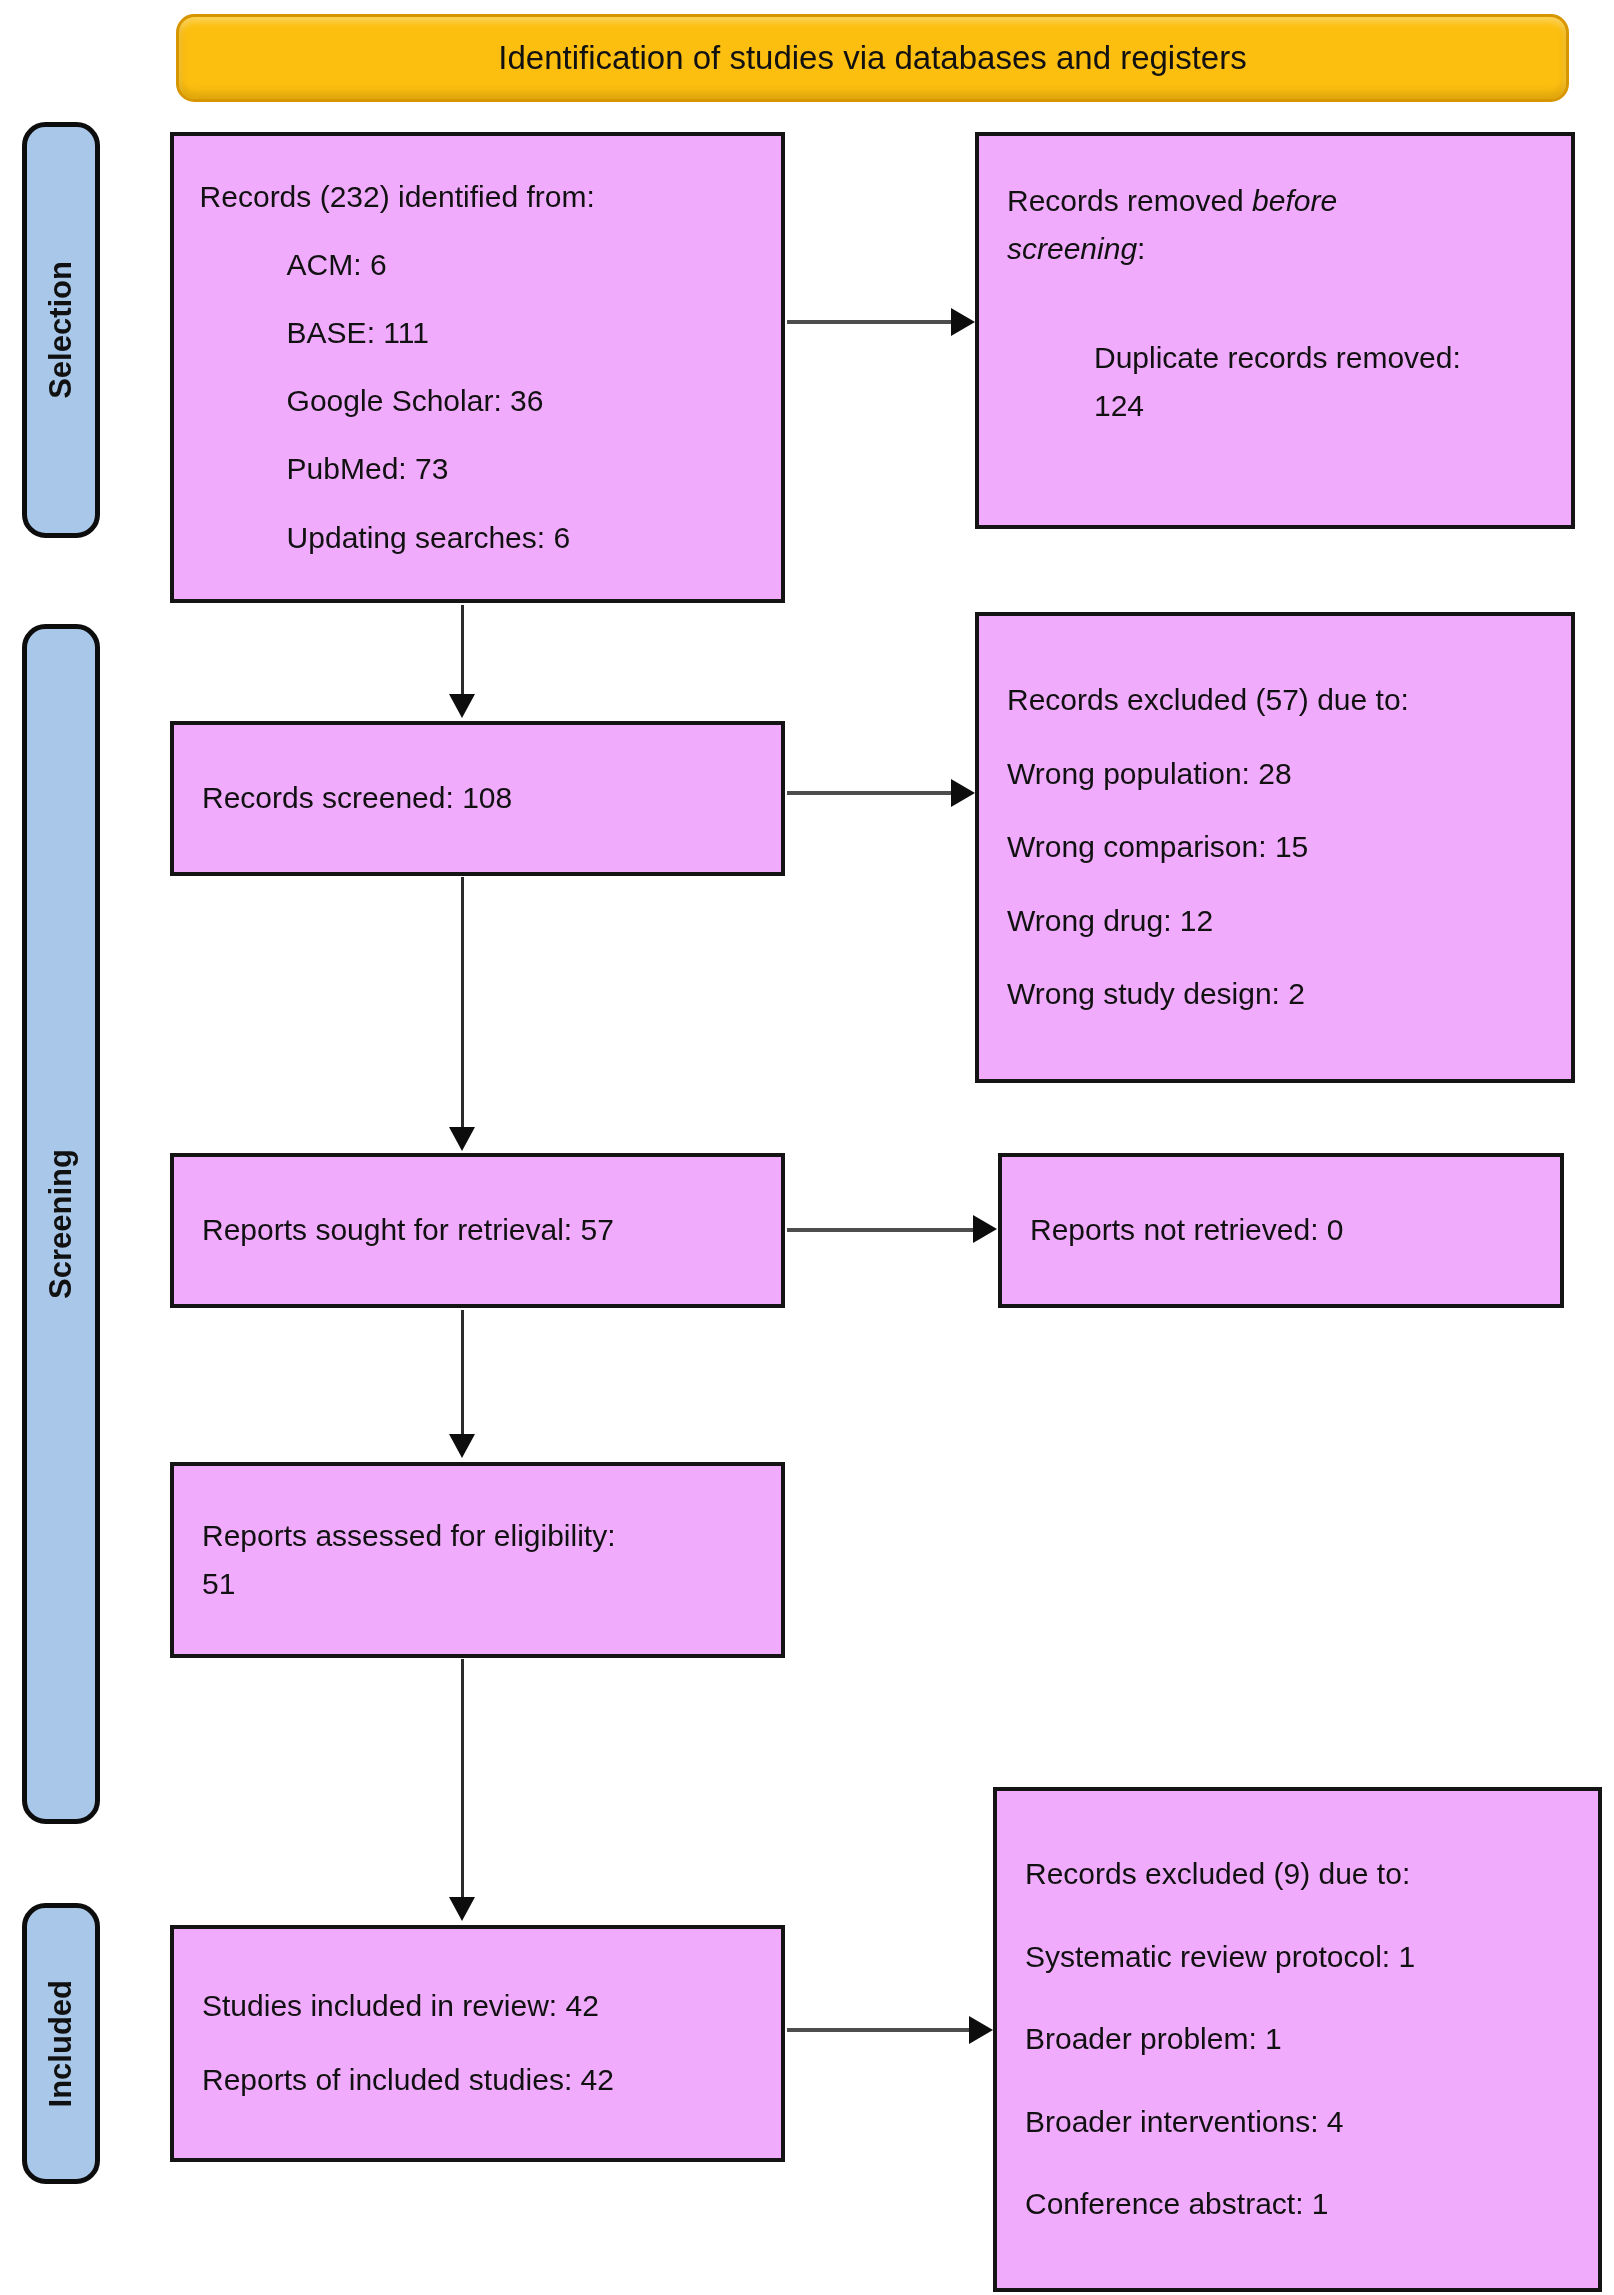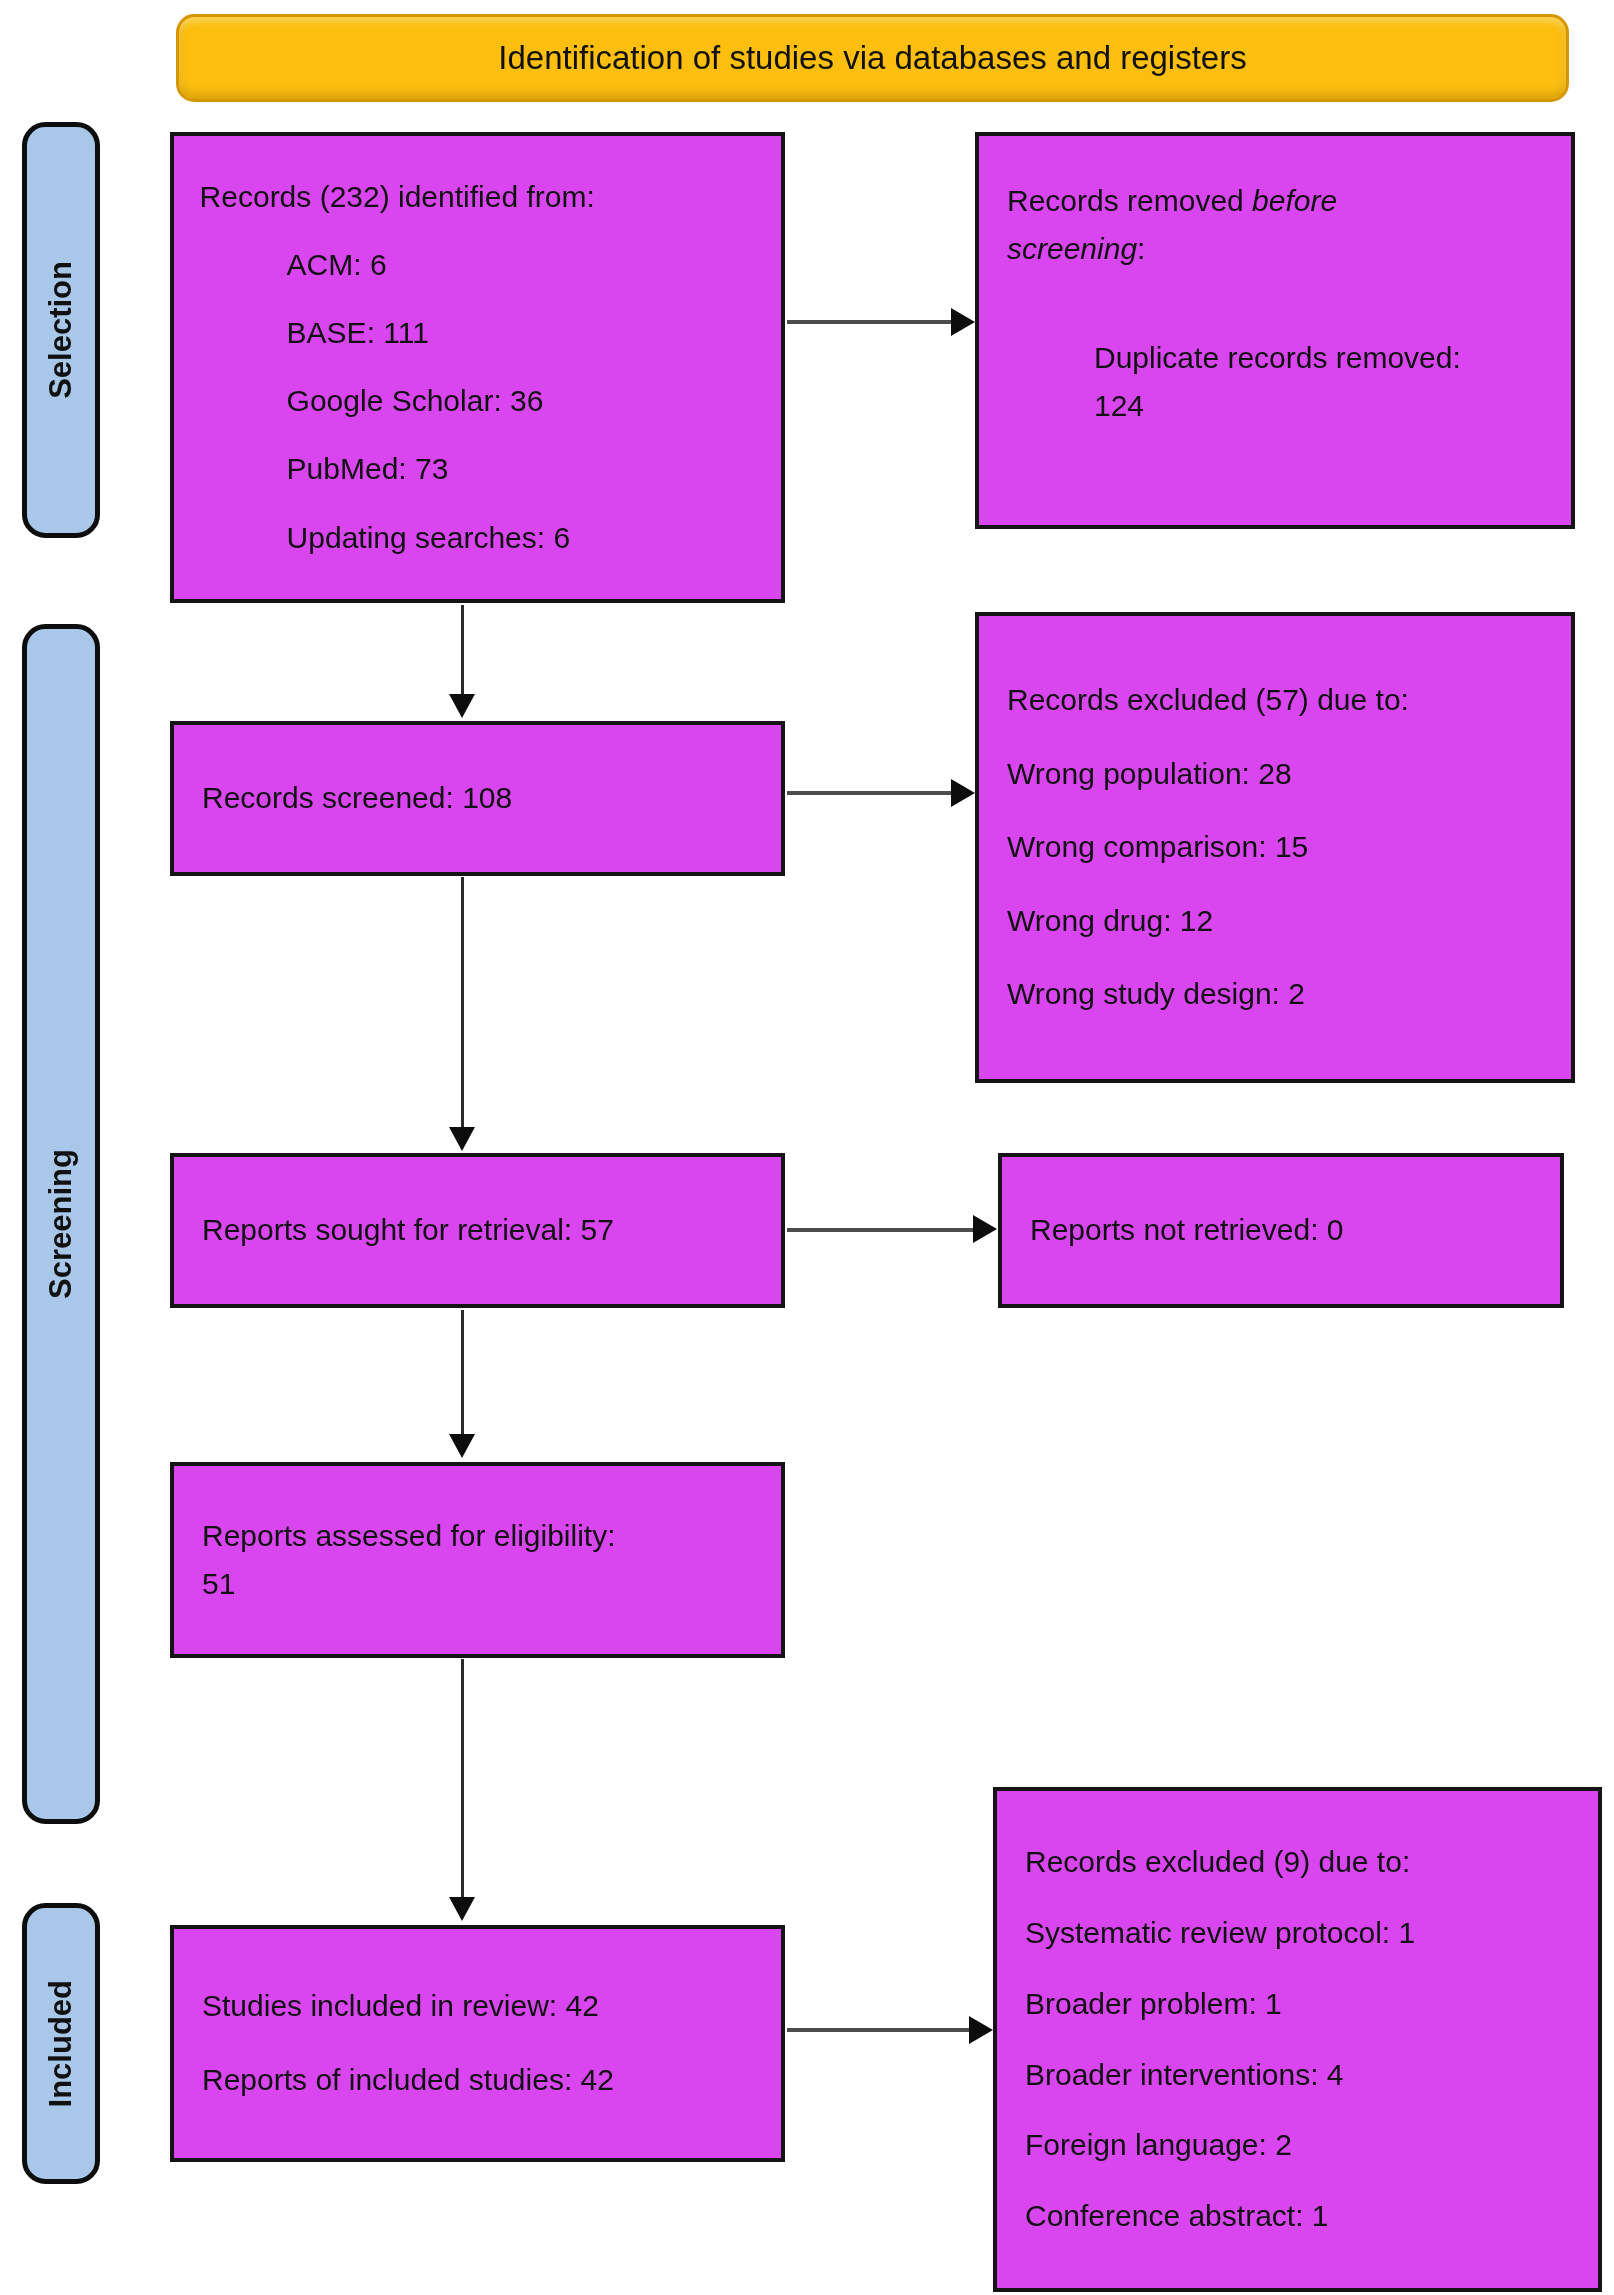--- a/index.html
+++ b/index.html
@@ -24,21 +24,21 @@
     box-sizing:border-box; display:flex; align-items:center; justify-content:center;
     font-size:31px; font-weight:bold;
   }
   .vtext { writing-mode:vertical-rl; transform:rotate(180deg); white-space:nowrap; }
   #stage-selection { top:122px;  height:416px; }
   #stage-screening { top:624px; height:1200px; }
   #stage-included  { top:1903px; height:281px; }
 
   
   .fbox {
-    position:absolute; background:#d946ef; border:4.6px solid #141414;
+    position:absolute; background:#f0abfc; border:4.6px solid #141414;
     box-sizing:border-box; font-size:30px; line-height:1.15;
   }
   .col   { display:flex; flex-direction:column; justify-content:space-evenly; }
   .vcent { display:flex; align-items:center; }
   .indent { margin-left:87px; }
 
   #box-identified   { left:170px;  top:132px;  width:615px; height:471px; padding:10.2px 25.6px; }
   #box-removed      { left:975px; top:132px;  width:600px; height:397px; padding:41px 28px; display:block; }
   #box-removed .t   { width:461px; line-height:1.6; }
   #box-removed .it  { width:389px; line-height:1.6; margin-top:61px; margin-left:87px; }
@@ -141,21 +141,20 @@
   <div class="fbox col" id="box-included">
     <div>Studies included in review: 42</div>
     <div>Reports of included studies: 42</div>
   </div>
 
   <div class="fbox col" id="box-excluded9">
     <div>Records excluded (9) due to:</div>
     <div>Systematic review protocol: 1</div>
     <div>Broader problem: 1</div>
     <div>Broader interventions: 4</div>
-    <div>Foreign language: 2</div>
     <div>Conference abstract: 1</div>
   </div>
 
   <div class="hline" id="h1-line"></div>
   <div class="hhead" id="h1-head"></div>
   <div class="hline" id="h2-line"></div>
   <div class="hhead" id="h2-head"></div>
   <div class="hline" id="h3-line"></div>
   <div class="hhead" id="h3-head"></div>
   <div class="hline" id="h4-line"></div>

